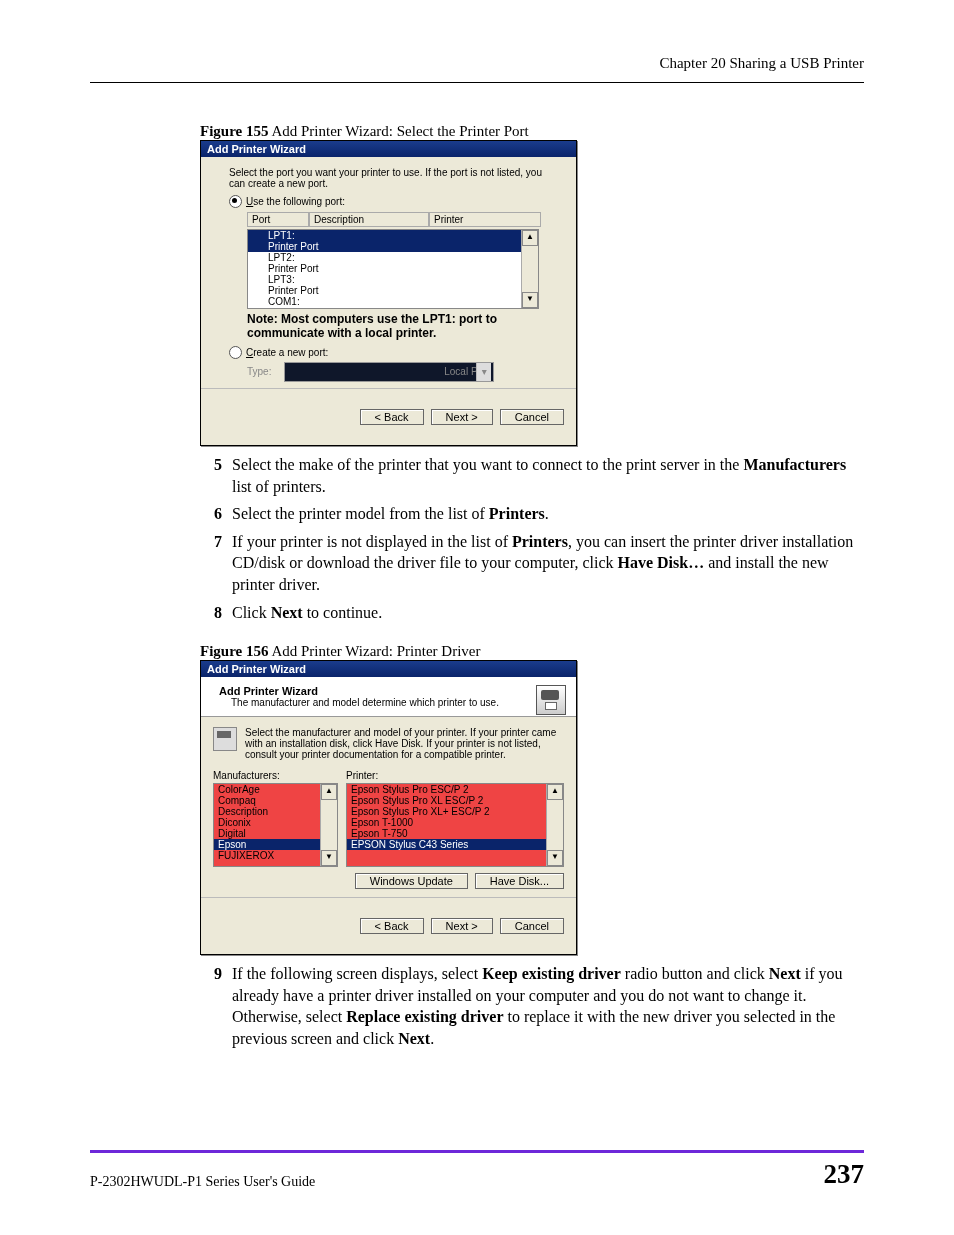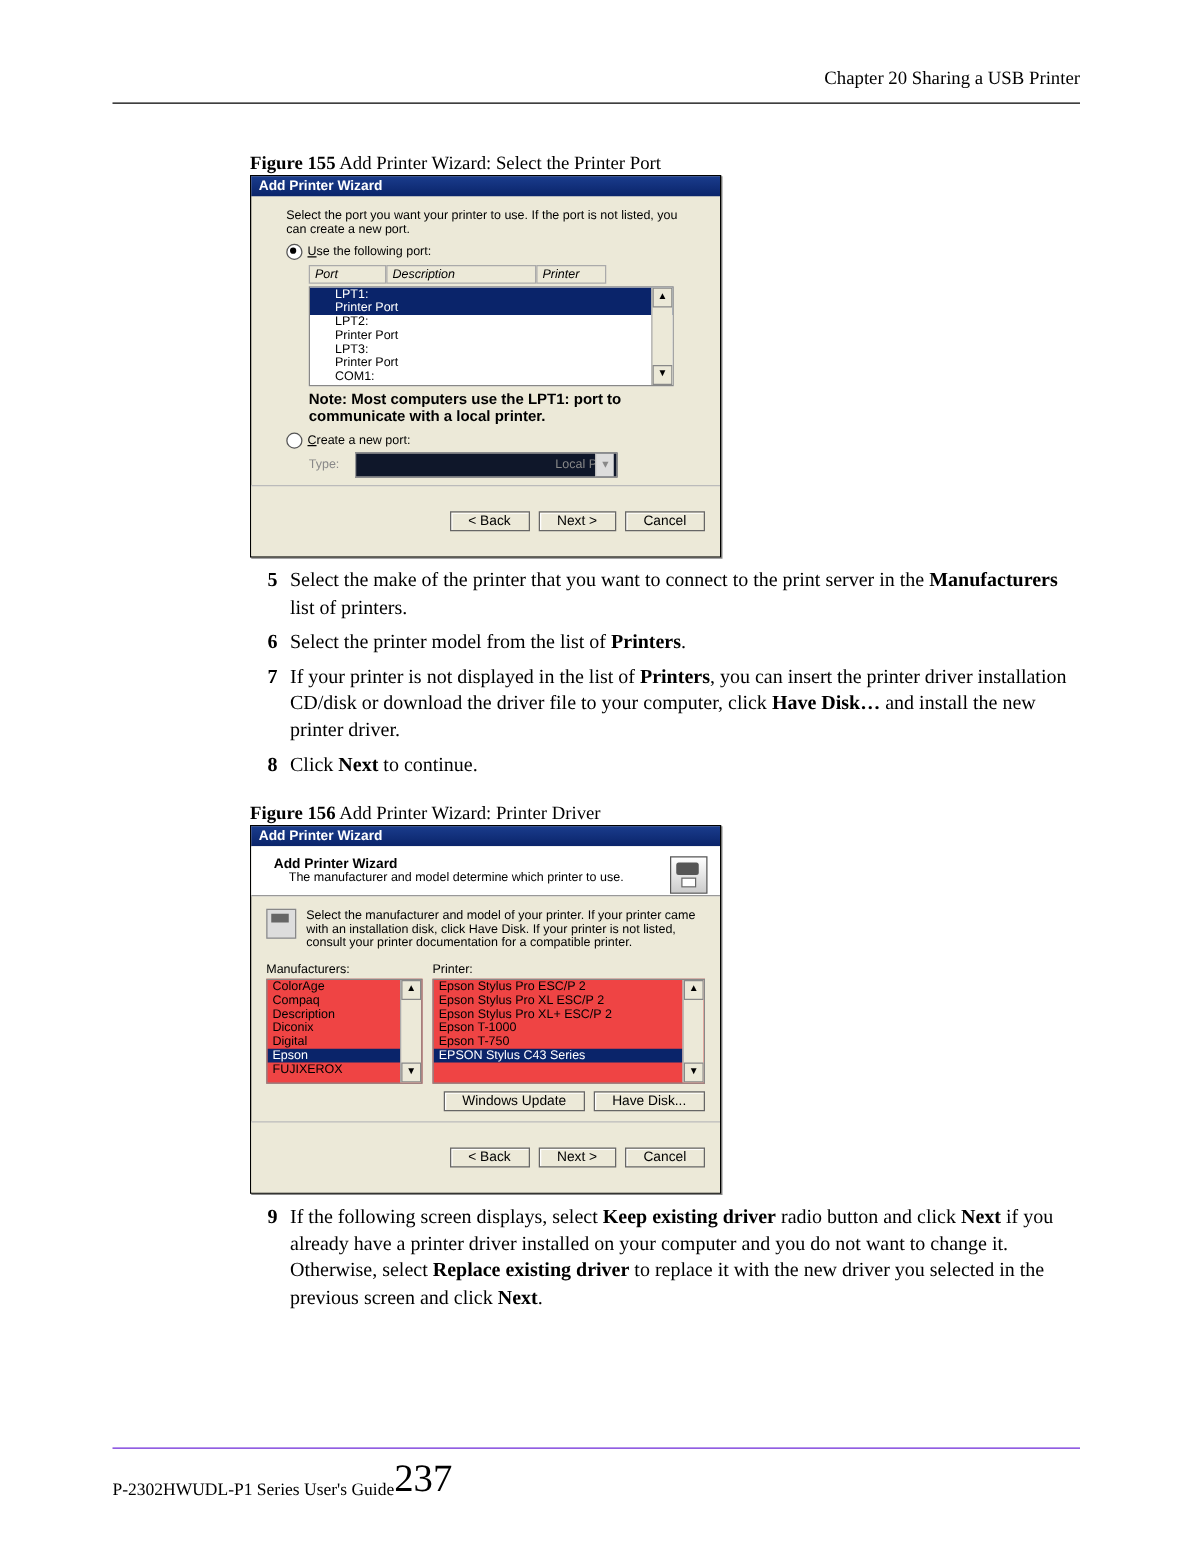--- a/index.html
+++ b/index.html
@@ -76,22 +76,21 @@
     width: 10px; height: 6px; background: #fff; border: 1px solid #666;
   }
   .dialog-body {
     padding: 10px 22px 6px 28px;
     font-size: 10px;
     color: #000;
   }
   .radio-row { margin: 3px 0; display: flex; align-items: center; gap: 4px; }
   .port-table {
     margin: 4px 0 2px 18px;
-    width: 238px;
-    font-style: italic;
+    width: 294px;
   }
   .port-table .th-row {
     display: flex; background: #ece9d8;
   }
   .port-table .th {
     border: 1px solid #aaa; background: #ece9d8;
     padding: 1px 4px; font-size: 10px;
   }
   .port-table .col-port { width: 52px; }
   .port-table .col-desc { width: 110px; }
@@ -171,26 +170,26 @@
   .list-label { font-size: 10px; margin-bottom: 2px; }
   .listbox {
     border: 1px solid #888; background: #ef4444; height: 82px;
     font-size: 10px; overflow: hidden; position: relative;
     padding-right: 17px;
   }
   .listbox .item { padding: 0 4px; white-space: nowrap; }
   .listbox .item.selected { background: #0a246a; color: #fff; }
   .btn-row-right { text-align: right; margin-top: 6px; }
   .footer {
-    position: absolute; left: 90px; right: 90px; bottom: 34px;
-    border-top: 1px solid #6d28d9; padding-top: 6px;
-    display: flex; align-items: flex-end;
+    position: absolute; left: 90px; right: 90px; bottom: 45px;
+    border-top: 3px solid #6d28d9; padding-top: 6px;
+    display: flex; justify-content: space-between; align-items: flex-end;
   }
   .footer-left { font-size: 14px; }
-  .footer-page { font-size: 31px; font-weight: normal; }
+  .footer-page { font-size: 27px; font-weight: bold; }
   .radio-sym {
     width: 11px; height: 11px; border: 1px solid #555; border-radius: 50%;
     display: inline-block; position: relative; background: #fff;
   }
   .radio-sym.checked:after {
     content: ""; position: absolute; left: 2px; top: 2px;
     width: 5px; height: 5px; background: #000; border-radius: 50%;
   }
   .underline-letter { text-decoration: underline; }
 </style>

